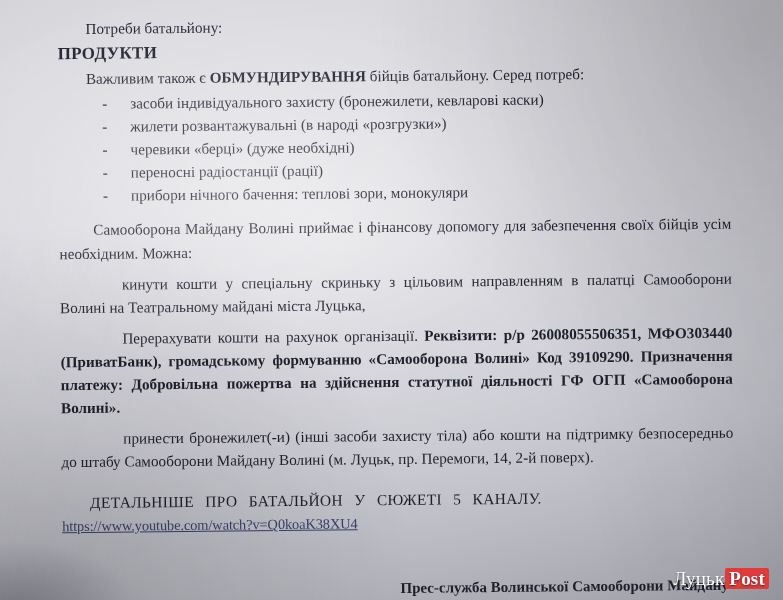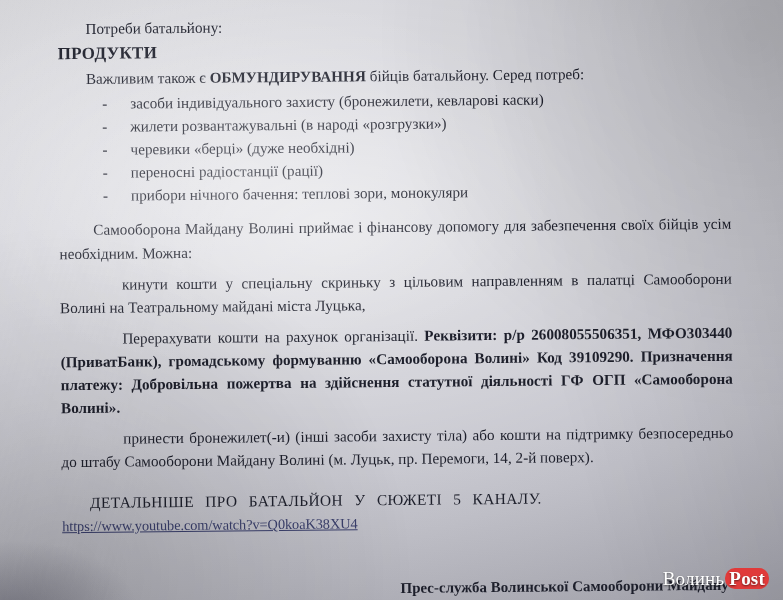--- a/index.html
+++ b/index.html
@@ -122,21 +122,21 @@
     font-family: "Liberation Serif", serif;
     font-size: 19px;
     color: #ffffff;
     text-shadow: 0 1px 2px rgba(0,0,0,0.55);
     letter-spacing: 0.2px;
   }
   .watermark .post {
     background: #e03a3a;
     color: #ffffff;
     padding: 0 4px;
-    border-radius: 10px;
+    border-radius: 2px;
     font-weight: bold;
     margin-left: 1px;
   }
   .corner-dark {
     position: absolute;
     left: -40px;
     bottom: -30px;
     width: 180px;
     height: 90px;
     background: radial-gradient(ellipse at 30% 80%, rgba(40,40,55,0.35), rgba(40,40,55,0) 70%);
@@ -182,15 +182,15 @@
       </div>
 
     </div>
   </div>
 
   <div class="sheen"></div>
   <div class="grain"></div>
   <div class="corner-dark"></div>
 
   <div class="watermark">
-    <span>Волинь</span><span class="post">Post</span>
+    <span>Луцьк</span><span class="post">Post</span>
   </div>
 </div>
 
 </body></html>

